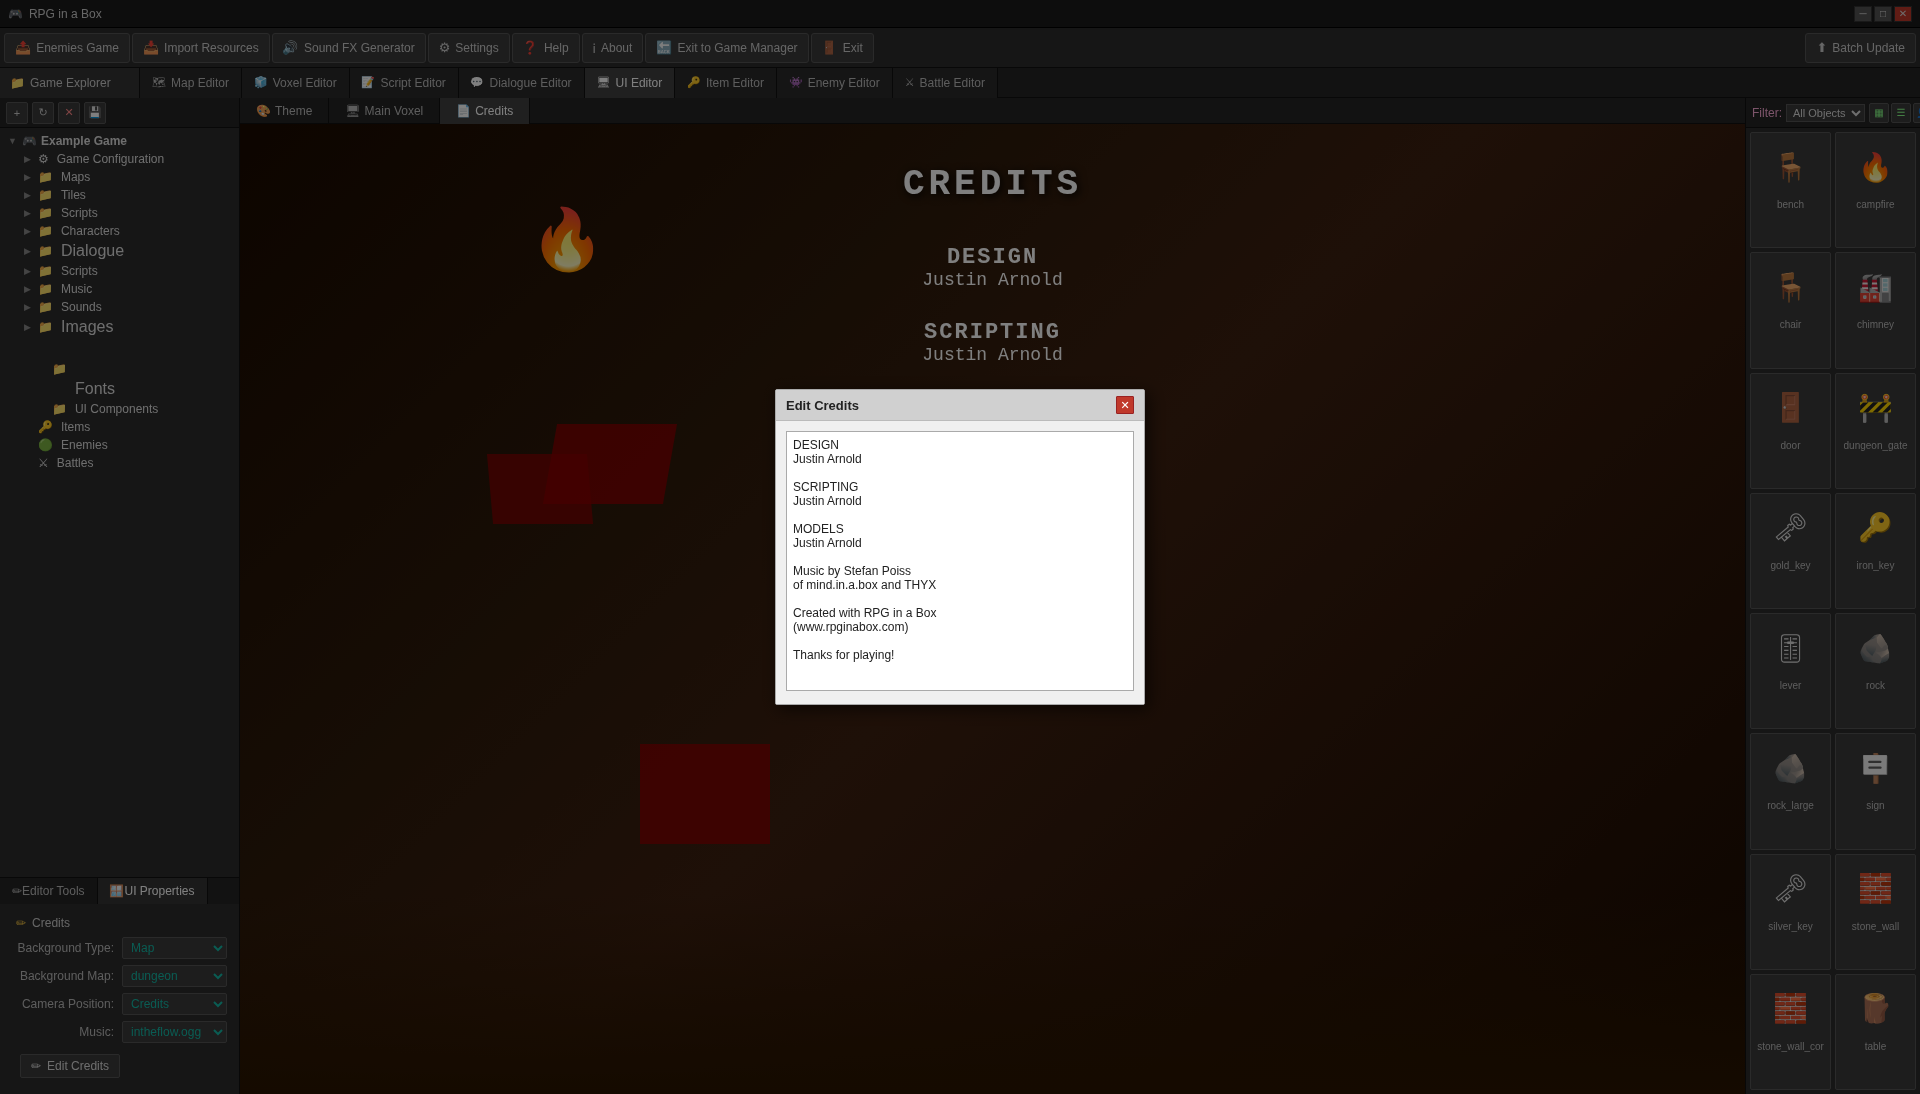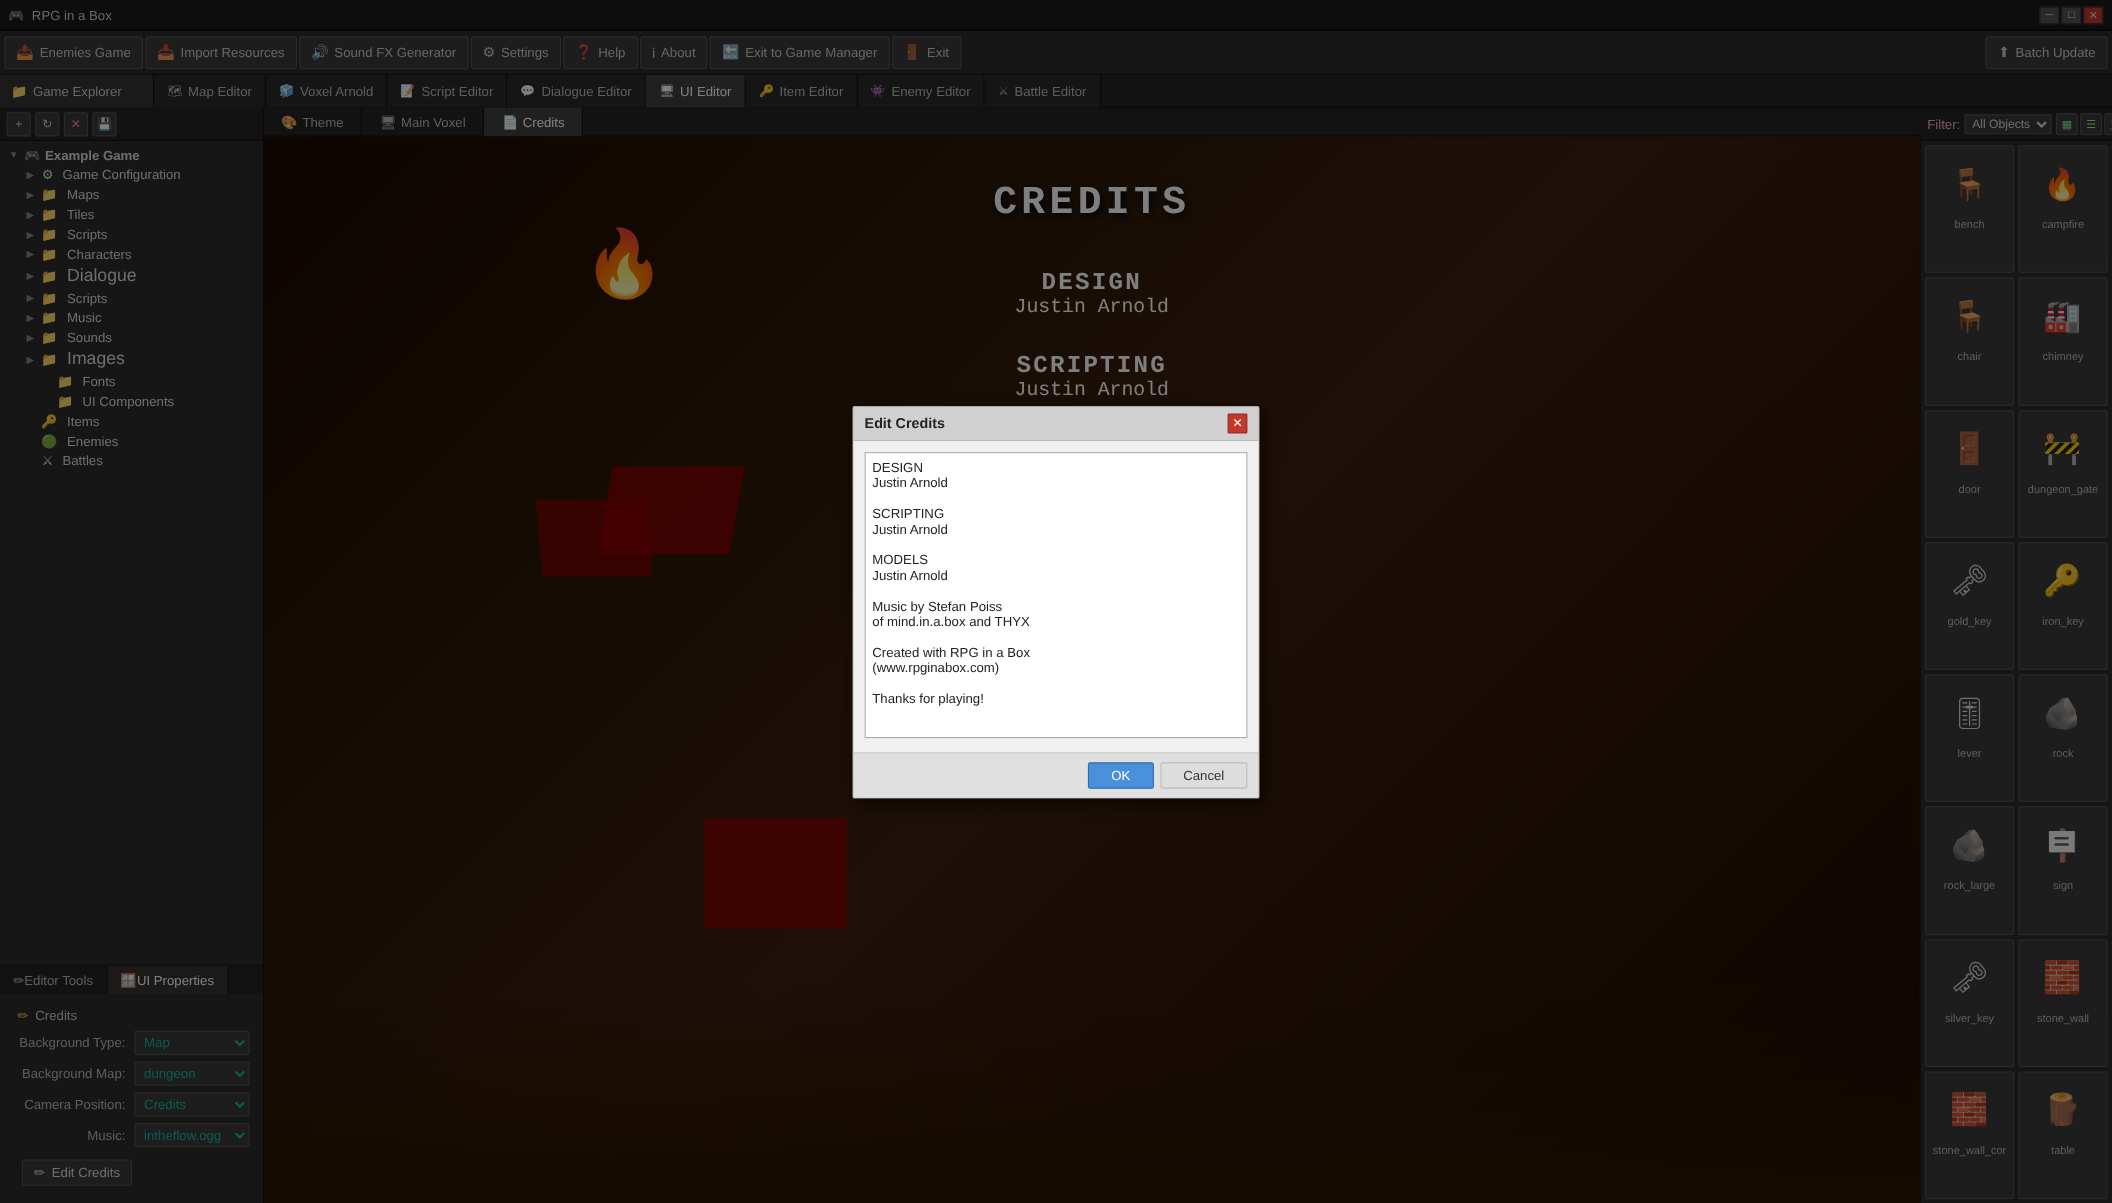--- a/index.html
+++ b/index.html
@@ -162,21 +162,21 @@
     <span>📁</span>
     <span>Game Explorer</span>
   </div>
   <div class="editor-tabs-right">
     <div class="ed-tab">
       <span class="ed-tab-icon">🗺</span>
       <span>Map Editor</span>
     </div>
     <div class="ed-tab">
       <span class="ed-tab-icon">🧊</span>
-      <span>Voxel Arnold</span>
+      <span>Voxel Editor</span>
     </div>
     <div class="ed-tab">
       <span class="ed-tab-icon">📝</span>
       <span>Script Editor</span>
     </div>
     <div class="ed-tab">
       <span class="ed-tab-icon">💬</span>
       <span>Dialogue Editor</span>
     </div>
     <div class="ed-tab active">
@@ -260,21 +260,21 @@
             <span style="margin-left:4px;font-size:12px;">Sounds</span>
           </div>
           <div class="tree-item tree-child">
             <span style="font-size:9px;color:#888;width:10px;">▶</span>
             <span>📁</span>
             <span style="margin-left:4px;font-size:16px;">Images</span>
           </div>
           <div class="tree-item tree-child2">
             <span style="font-size:9px;color:#888;width:10px;"></span>
             <span>📁</span>
-            <span style="margin-left:4px;font-size:12px;">Fonts</span>
+            <span style="margin-left:4px;font-size:16px;margin-top:40px;">Fonts</span>
           </div>
           <div class="tree-item tree-child2">
             <span style="font-size:9px;color:#888;width:10px;"></span>
             <span>📁</span>
             <span style="margin-left:4px;font-size:12px;">UI Components</span>
           </div>
           <div class="tree-item tree-child">
             <span style="font-size:9px;color:#888;width:10px;"></span>
             <span>🔑</span>
             <span style="margin-left:4px;font-size:12px;">Items</span>
@@ -497,18 +497,14 @@
 Justin Arnold
 
 Music by Stefan Poiss
 of mind.in.a.box and THYX
 
 Created with RPG in a Box
 (www.rpginabox.com)
 
 Thanks for playing!</textarea>
     </div>
-    <div id="modal-footer">
-      <button class="modal-btn ok">OK</button>
-      <button class="modal-btn cancel">Cancel</button>
-    </div>
   </div>
 </div>
 
 </body></html>

